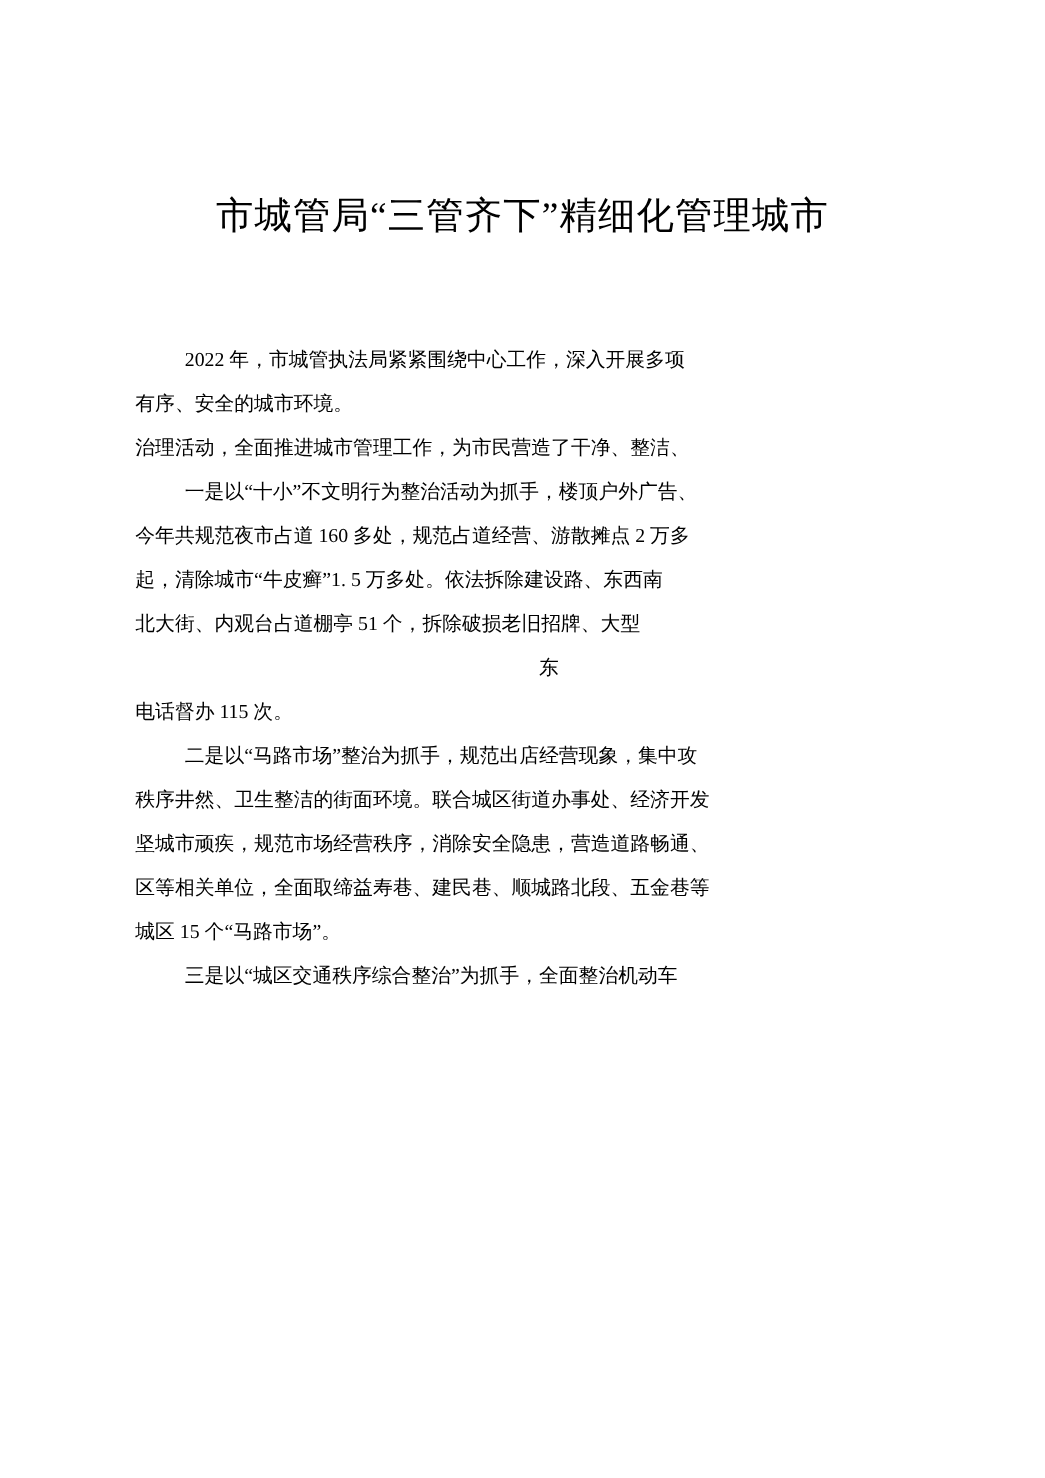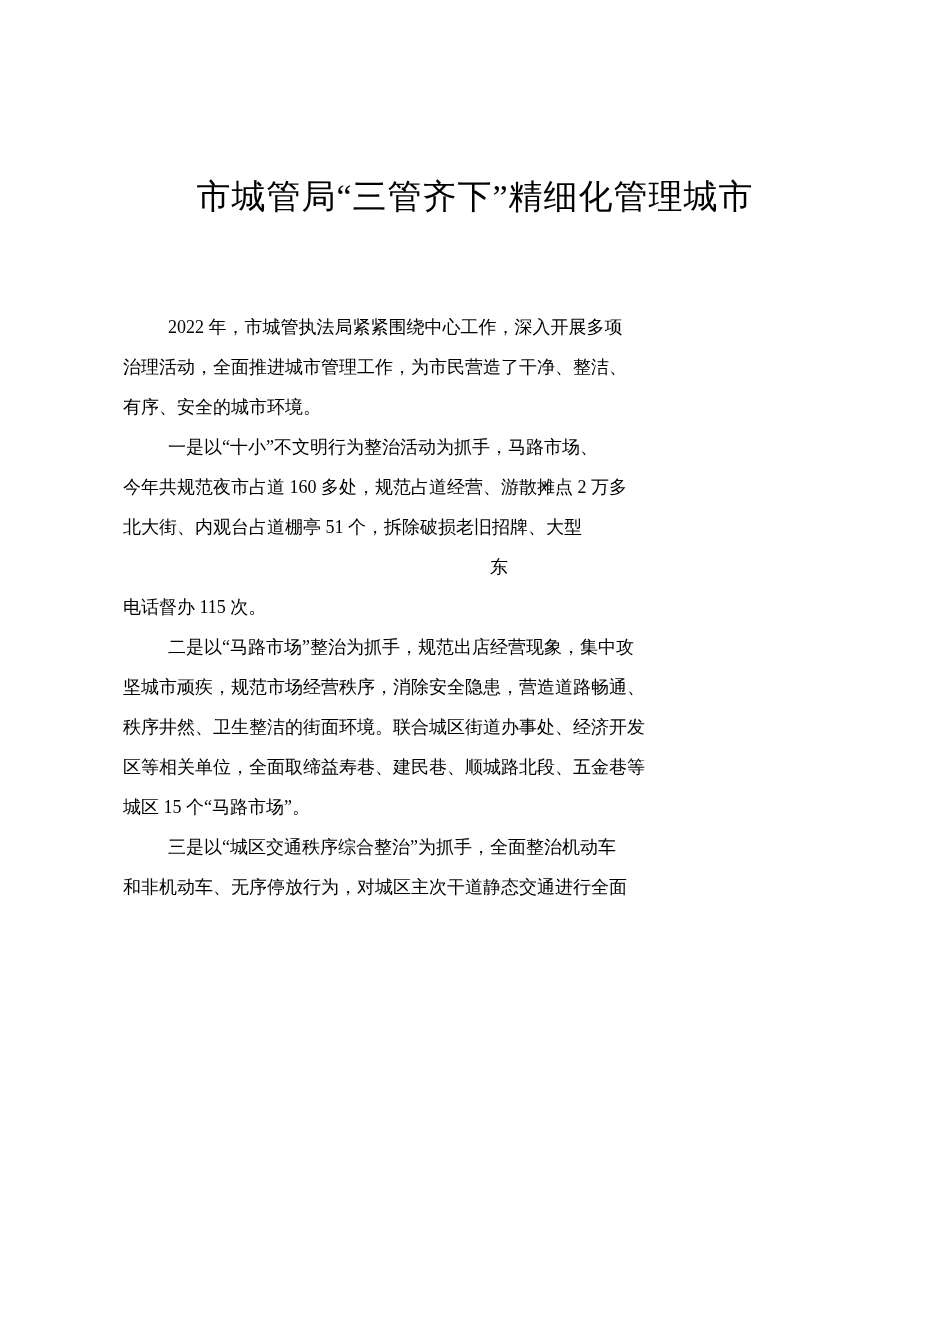--- a/index.html
+++ b/index.html
@@ -46,28 +46,28 @@
   .line.indent-small { padding-left: 9px; }
   .line.align-center { text-align: center; padding-left: 0; }
 </style>
 </head>
 <body>
 
 <div class="page">
   <h1 class="doc-title">市城管局“三管齐下”精细化管理城市</h1>
   <div class="doc-body">
       <div class="line indent-para">2022 年，市城管执法局紧紧围绕中心工作，深入开展多项</div>
+      <div class="line">有序、安全的城市环境。</div>
       <div class="line">治理活动，全面推进城市管理工作，为市民营造了干净、整洁、</div>
-      <div class="line">有序、安全的城市环境。</div>
-      <div class="line indent-para">一是以“十小”不文明行为整治活动为抓手，马路市场、</div>
+      <div class="line indent-para">一是以“十小”不文明行为整治活动为抓手，楼顶户外广告、</div>
       <div class="line">今年共规范夜市占道 160 多处，规范占道经营、游散摊点 2 万多</div>
+      <div class="line">起，清除城市“牛皮癣”1. 5 万多处。依法拆除建设路、东西南</div>
       <div class="line">北大街、内观台占道棚亭 51 个，拆除破损老旧招牌、大型</div>
       <div class="line align-center">东</div>
       <div class="line">电话督办 115 次。</div>
       <div class="line indent-para">二是以“马路市场”整治为抓手，规范出店经营现象，集中攻</div>
+      <div class="line">秩序井然、卫生整洁的街面环境。联合城区街道办事处、经济开发</div>
       <div class="line">坚城市顽疾，规范市场经营秩序，消除安全隐患，营造道路畅通、</div>
-      <div class="line">秩序井然、卫生整洁的街面环境。联合城区街道办事处、经济开发</div>
       <div class="line">区等相关单位，全面取缔益寿巷、建民巷、顺城路北段、五金巷等</div>
       <div class="line">城区 15 个“马路市场”。</div>
       <div class="line indent-para">三是以“城区交通秩序综合整治”为抓手，全面整治机动车</div>
-      <div class="line">和非机动车、无序停放行为，对城区主次干道静态交通进行全面</div>
     </div>
 </div>
 
 </body></html>

